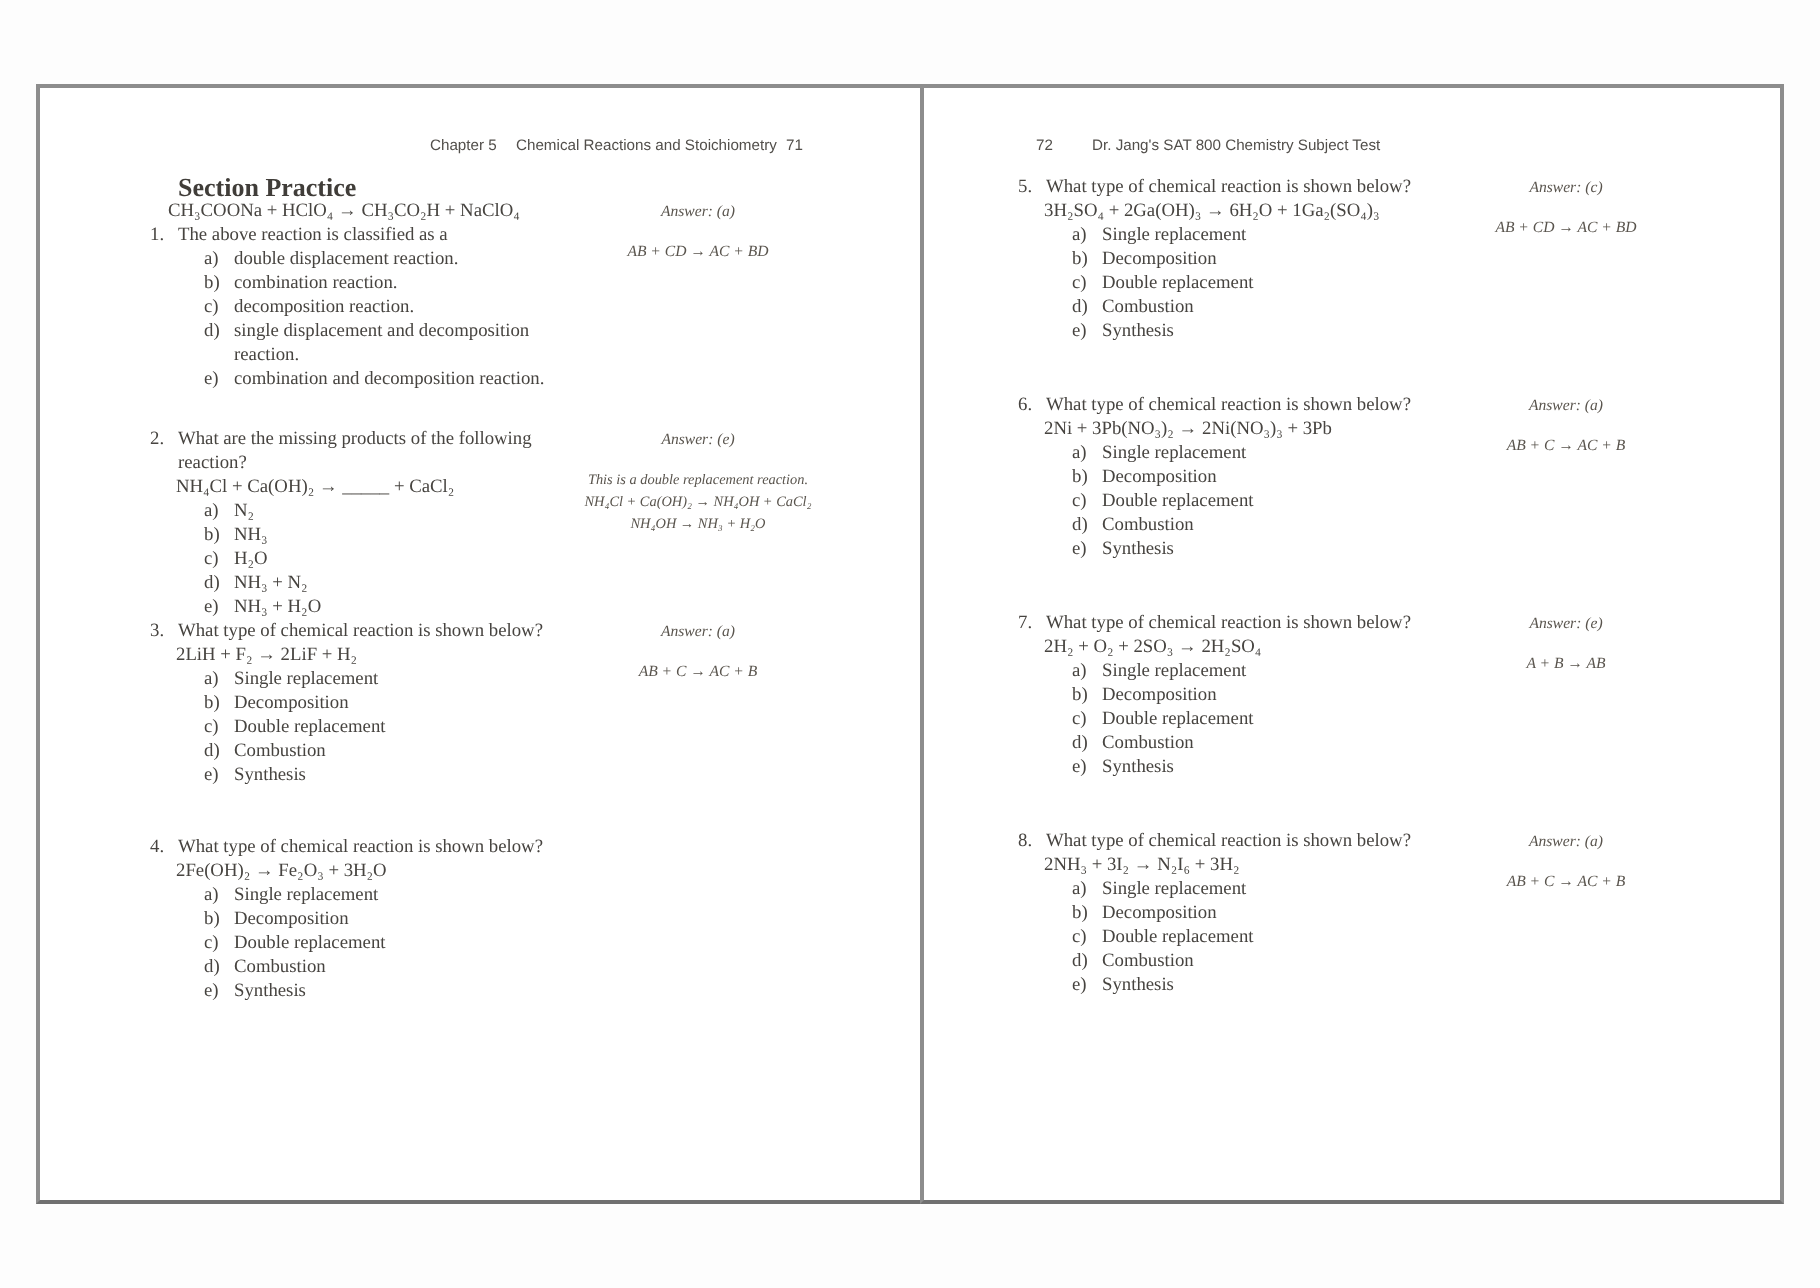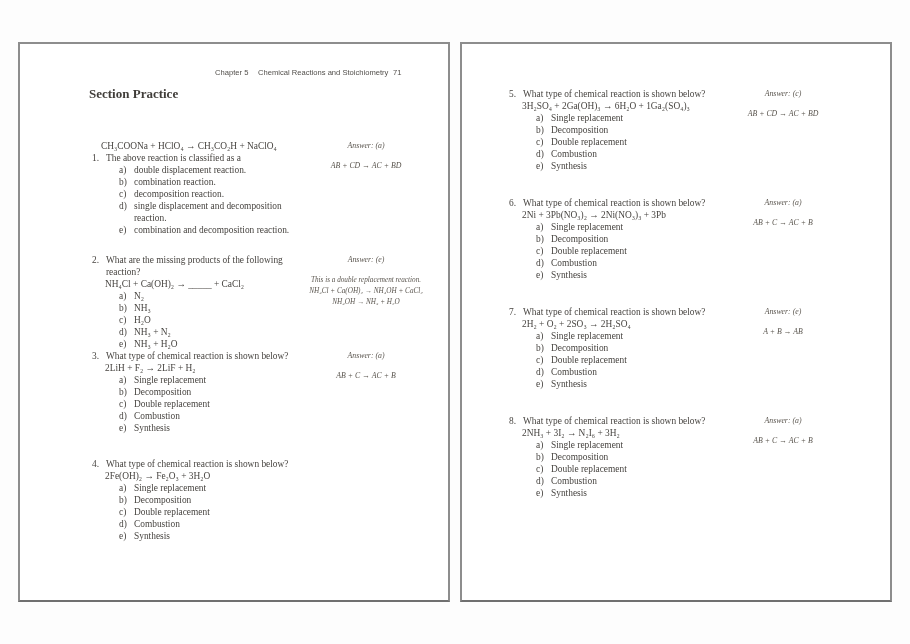--- a/index.html
+++ b/index.html
@@ -9,42 +9,42 @@
     font-family:"Liberation Serif","DejaVu Serif",serif;
     color:#474440;
     -webkit-font-smoothing:antialiased;
   }
   .page {
     position:absolute; top:42px; height:556px; width:428px;
     background:#ffffff;
     border:2px solid #8d8d8d;
     border-bottom-color:#707070;
   }
-  .page-left  { left:18px; }
+  .page-left  { left:18px;padding-left:48px; }
   .page-right { left:460px; }
 
   .pheader {
     position:absolute; top:24px; left:0; right:0; height:10px;
     font-family:"Liberation Sans","DejaVu Sans",sans-serif;
     font-size:7.6px; color:#524f4b; white-space:nowrap;
   }
   .pheader span { position:absolute; top:0; }
   .hdr-chapter { left:195px; }
   .hdr-title-l { left:238px; }
   .hdr-num-l   { left:373px;text-align:center; }
   .hdr-num-r   { left:56px; }
   .hdr-title-r { left:84px; }
 
   .section-title {
     position:absolute; top:42px; left:69px;
     font-weight:bold; font-size:13px; color:#403d39;
   }
 
   .q { position:absolute; width:350px; font-size:9.4px; line-height:12px; }
-  .q-left  { left:72px;margin-top:40px; }
+  .q-left  { left:55px; }
   .q-right { left:47px; }
 
   .qmain { width:202px; }
   .qrow  { display:flex; }
   .qnum  { flex:none; width:14px; }
   .qtext { flex:1; }
 
   .eq        { margin-left:13px; width:189px; text-align:left; white-space:nowrap; }
   .eq-flush  { margin-left:9px;  width:auto;  text-align:left;   white-space:nowrap; }
 
@@ -204,20 +204,24 @@
           <span class="olet">e)</span>
           <span class="otxt">Synthesis</span>
         </div>
     </div>
   </div>
 
 </div>
 
 <div class="page page-right">
 
+  <div class="pheader">
+    <span class="hdr-num-r">72</span>
+    <span class="hdr-title-r">Dr. Jang's SAT 800 Chemistry Subject Test</span>
+  </div>
 
   <div class="q q-right" style="top:44px">
     <div class="qmain">
       <div class="qrow">
         <span class="qnum">5.</span>
         <span class="qtext">What type of chemical reaction is shown below?</span>
       </div>
       <div class="eq">3H₂SO₄ + 2Ga(OH)₃ → 6H₂O + 1Ga₂(SO₄)₃</div>
       <div class="opt">
           <span class="olet">a)</span>

